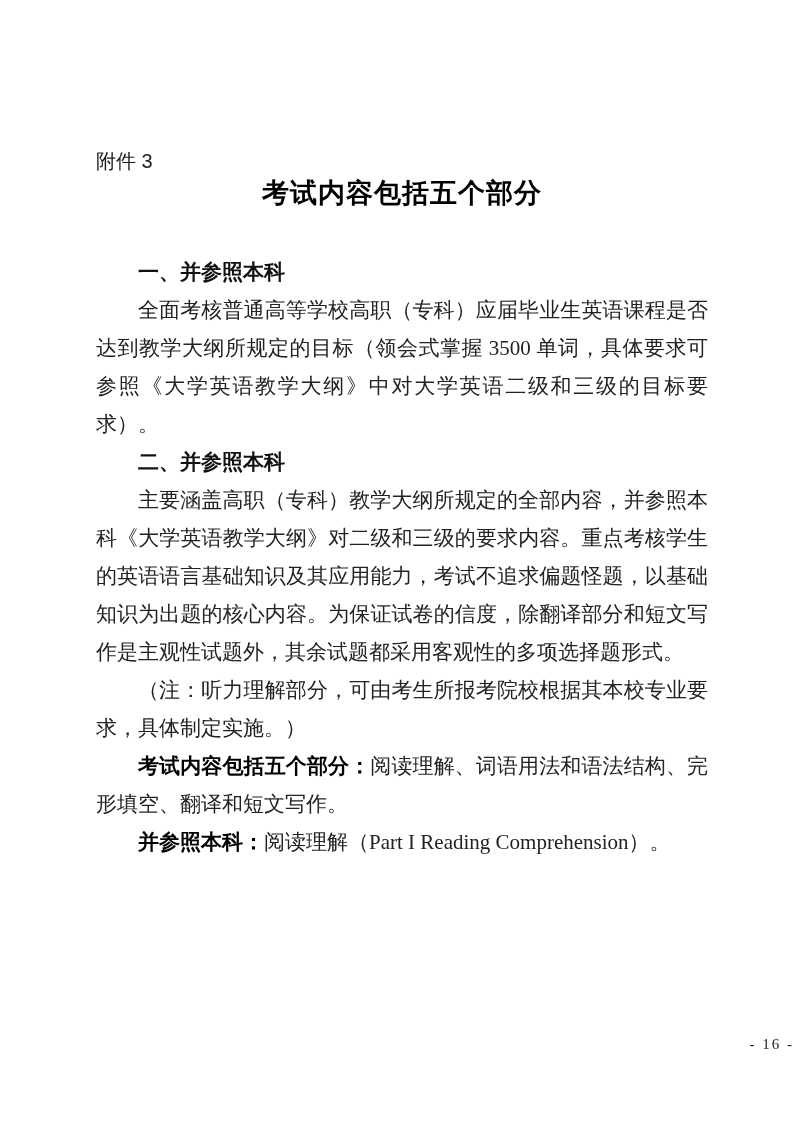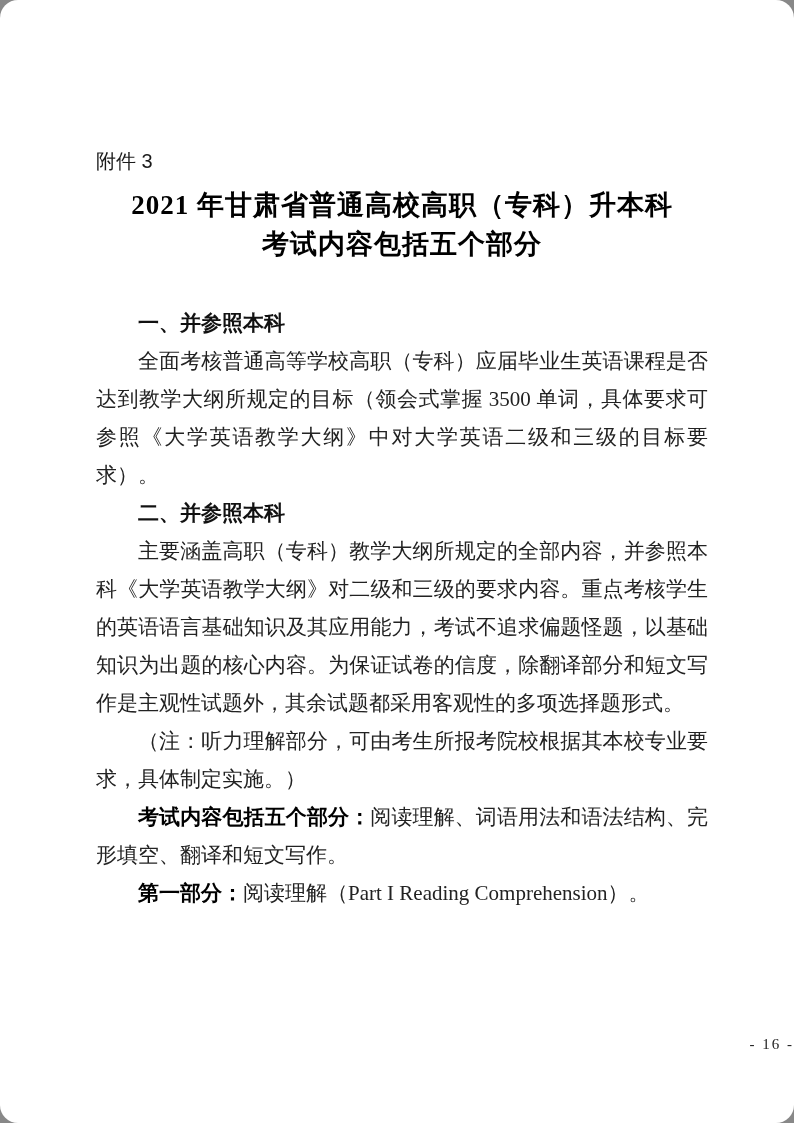--- a/index.html
+++ b/index.html
@@ -6,21 +6,20 @@
   html, body { background: #888; }
   .page {
     position: relative;
     width: 794px;
     height: 1123px;
     margin: 0 auto;
     background: #ffffff;
     color: #111111;
     font-family: "Liberation Serif", "DejaVu Serif", serif;
     overflow: hidden;
-    border-radius: 18px;
   }
   .content {
     position: absolute;
     left: 96px;
     right: 86px;
     top: 148px;
   }
   .attachment-label {
     font-family: "Liberation Sans", "DejaVu Sans", sans-serif;
     font-size: 20px;
@@ -69,29 +68,28 @@
   }
 </style>
 </head>
 <body>
 
 <div class="page">
   <div class="content">
 
     <div class="attachment-label">附件 3</div>
 
-    <div class="doc-title">2021 年甘肃省普通高校高职（专科）升本科</div>
     <div class="doc-title" style="margin-top:0;">考试内容包括五个部分</div>
 
     <div class="section-heading first-heading">一、并参照本科</div>
     <p class="body-par"><b></b><span>全面考核普通高等学校高职（专科）应届毕业生英语课程是否达到教学大纲所规定的目标（领会式掌握 3500 单词，具体要求可参照《大学英语教学大纲》中对大学英语二级和三级的目标要求）。</span></p>
 
     <div class="section-heading">二、并参照本科</div>
     <p class="body-par"><b></b><span>主要涵盖高职（专科）教学大纲所规定的全部内容，并参照本科《大学英语教学大纲》对二级和三级的要求内容。重点考核学生的英语语言基础知识及其应用能力，考试不追求偏题怪题，以基础知识为出题的核心内容。为保证试卷的信度，除翻译部分和短文写作是主观性试题外，其余试题都采用客观性的多项选择题形式。</span></p>
 
     <p class="body-par"><b></b><span>（注：听力理解部分，可由考生所报考院校根据其本校专业要求，具体制定实施。）</span></p>
     <p class="body-par"><b>考试内容包括五个部分：</b><span>阅读理解、词语用法和语法结构、完形填空、翻译和短文写作。</span></p>
-    <p class="body-par"><b>第一部分：</b><span>阅读理解（Part I Reading Comprehension）。</span></p>
+    <p class="body-par"><b>并参照本科：</b><span>阅读理解（Part I Reading Comprehension）。</span></p>
 
   </div>
 
   <div class="footer">- 16 -</div>
 </div>
 
 </body></html>

